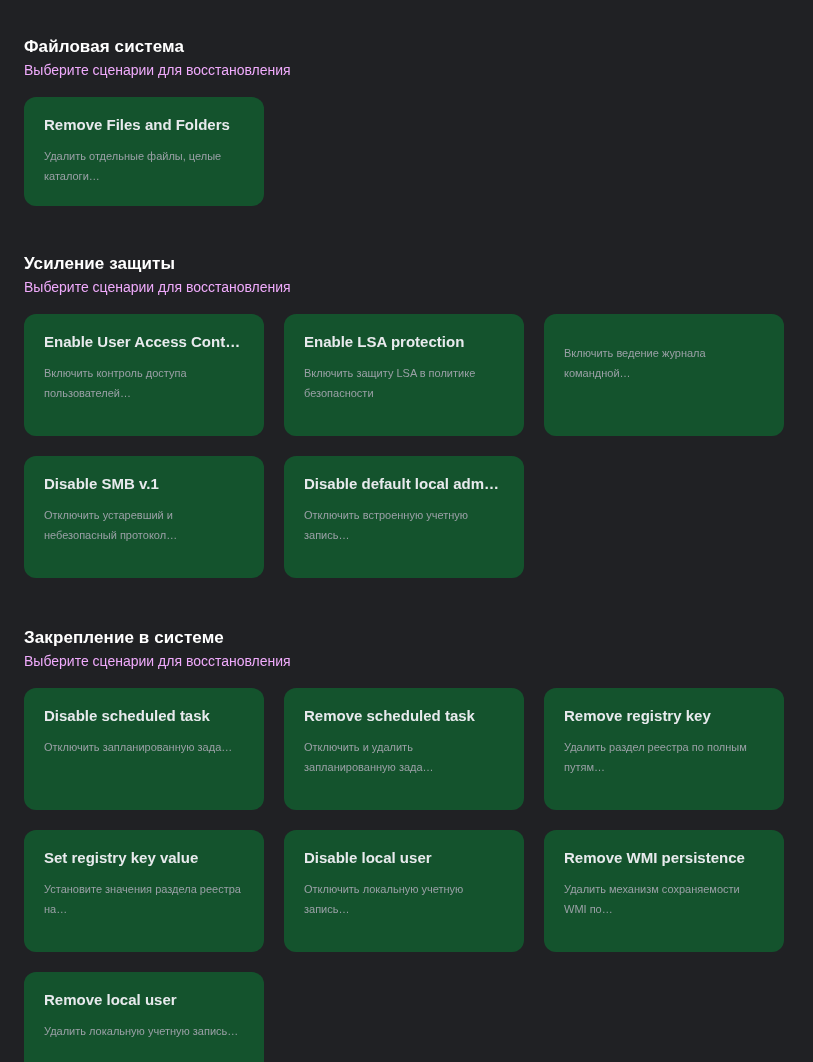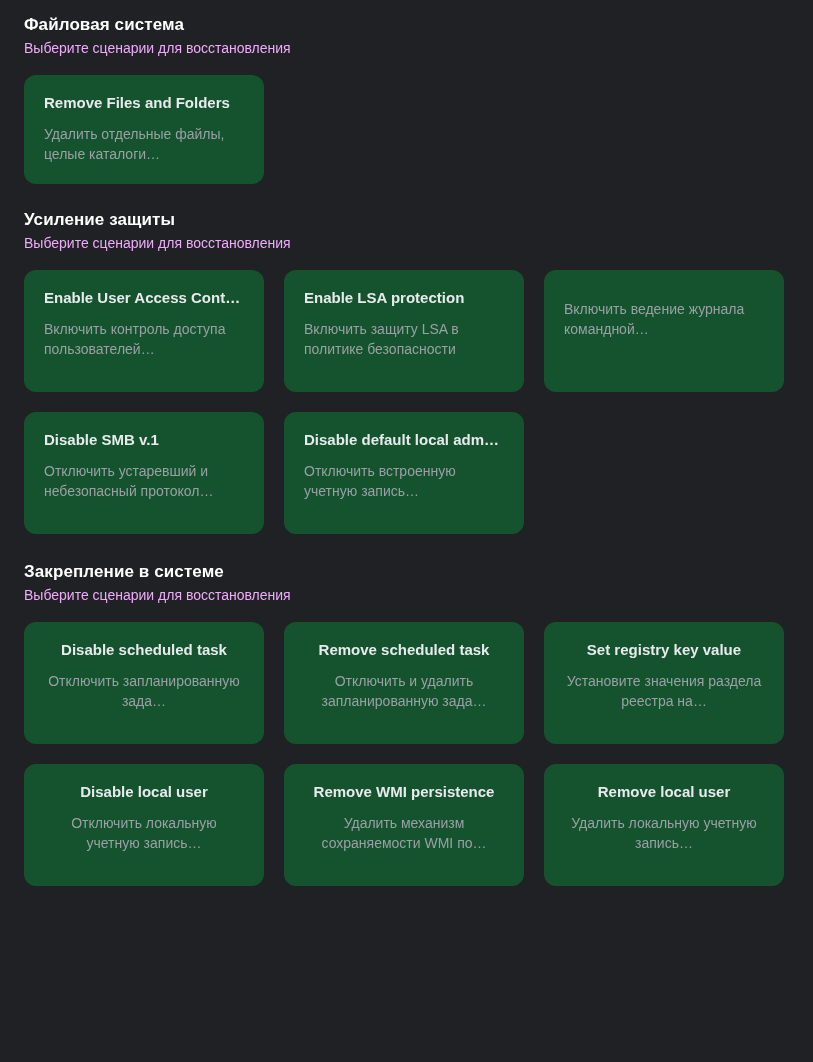--- a/index.html
+++ b/index.html
@@ -21,20 +21,21 @@
     box-sizing: border-box;
     padding: 0 24px;
     position: relative;
   }
 
   .section {
     margin: 0;
   }
   .section-head {
     padding-top: 0;
+    margin-top: 22px;
   }
   .section-title {
     font-size: 17px;
     font-weight: bold;
     color: #ffffff;
     letter-spacing: 0.1px;
     line-height: 22px;
     margin: 0;
   }
   .section-sub {
@@ -66,40 +67,40 @@
     font-size: 15px;
     font-weight: bold;
     color: #e8eaed;
     line-height: 20px;
     margin: 0;
     white-space: nowrap;
     overflow: hidden;
     text-overflow: ellipsis;
   }
   .card-desc {
-    font-size: 14px;
+    font-size: 11px;
     color: #9aa0a6;
     line-height: 20px;
     margin: 11px 0 0 0;
     display: -webkit-box;
     -webkit-line-clamp: 2;
     -webkit-box-orient: vertical;
     overflow: hidden;
     text-overflow: ellipsis;
     max-height: 40px;
   }
 
   
   #section-filesystem { padding-top: 14px; }
   #section-hardening  { padding-top: 25px; }
   #section-persistence{ padding-top: 27px; }
 
   #section-filesystem .card { min-height: 107px; }
   #section-hardening .card { min-height: 122px; }
-  #section-persistence .card { min-height: 122px; text-align: center; }
+  #section-persistence .card { min-height: 122px; }
 </style>
 </head>
 <body>
 
 <div class="page">
 
   <section class="section" id="section-filesystem">
     <div class="section-head">
       <h2 class="section-title">Файловая система</h2>
       <p class="section-sub">Выберите сценарии для восстановления</p>
@@ -148,20 +149,24 @@
     <div class="card-grid">
       <div class="card">
         <div class="card-title">Disable scheduled task</div>
         <div class="card-desc">Отключить запланированную зада…</div>
       </div>
       <div class="card">
         <div class="card-title">Remove scheduled task</div>
         <div class="card-desc">Отключить и удалить запланированную зада…</div>
       </div>
       <div class="card">
+        <div class="card-title">Remove registry key</div>
+        <div class="card-desc">Удалить раздел реестра по полным путям…</div>
+      </div>
+      <div class="card">
         <div class="card-title">Set registry key value</div>
         <div class="card-desc">Установите значения раздела реестра на…</div>
       </div>
       <div class="card">
         <div class="card-title">Disable local user</div>
         <div class="card-desc">Отключить локальную учетную запись…</div>
       </div>
       <div class="card">
         <div class="card-title">Remove WMI persistence</div>
         <div class="card-desc">Удалить механизм сохраняемости WMI по…</div>

